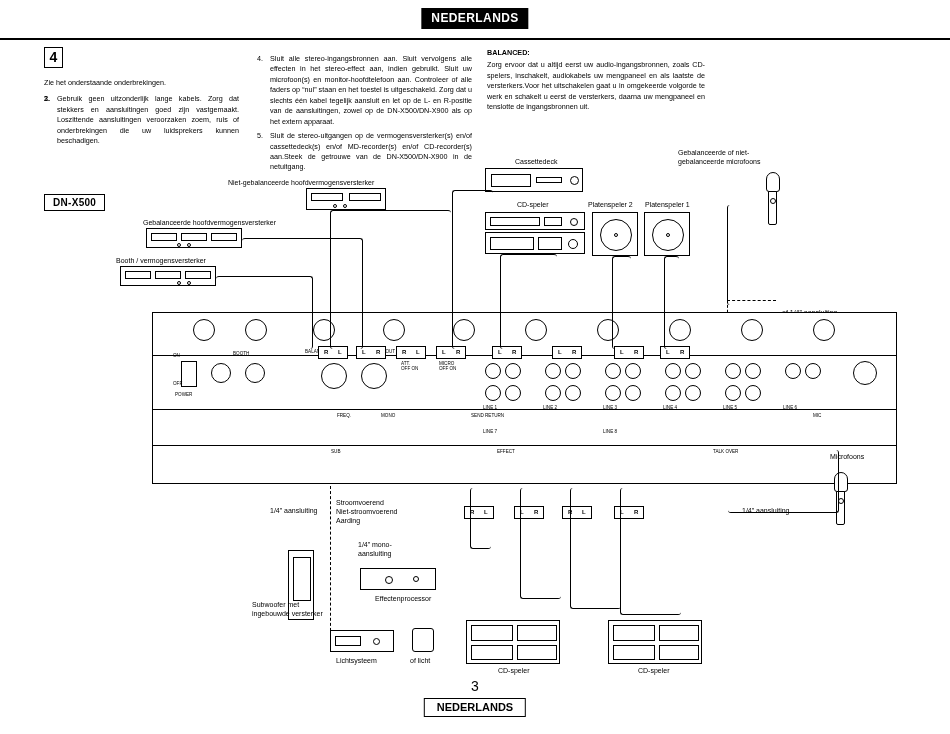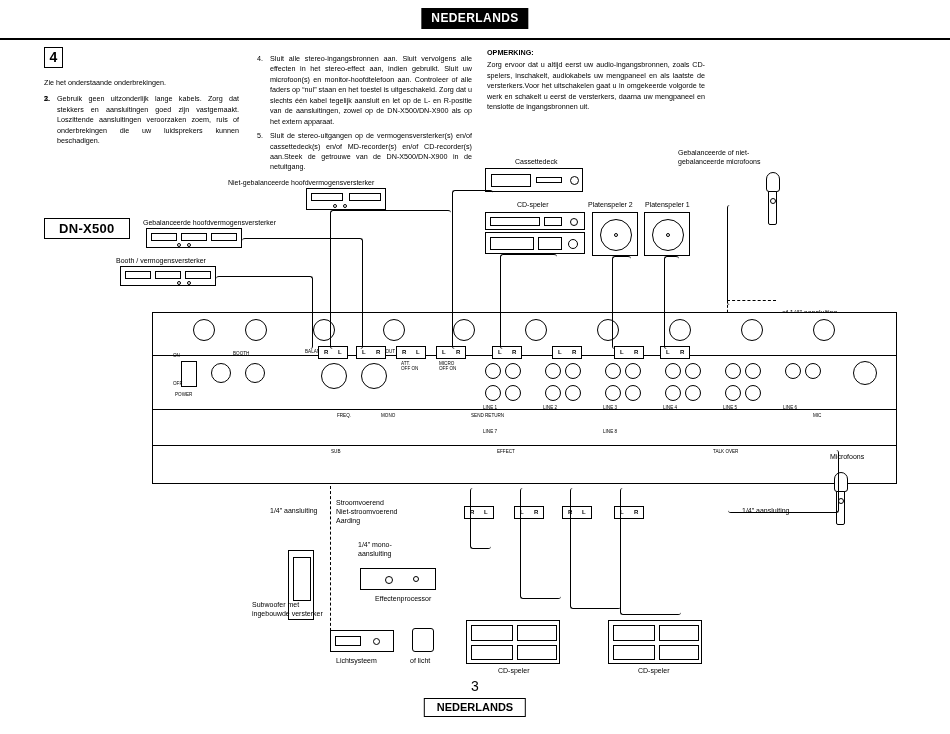--- a/index.html
+++ b/index.html
@@ -48,22 +48,22 @@
   ol.list{margin:6px 0 0 0;padding:0;list-style:none;}
   ol.list li{position:relative;padding-left:13px;margin-bottom:4px;}
   ol.list li .n{position:absolute;left:0;top:0;}
 
   
   .diagram{position:absolute;left:0;top:150px;width:950px;height:520px;}
   .lbl{position:absolute;font-size:7px;line-height:1.3;white-space:pre-line;}
   .box{position:absolute;border:1px solid #000;background:#fff;box-sizing:border-box;}
 
   .dnx{
-    position:absolute;left:44px;top:68px;border:1px solid #000;
-    font-size:13px;font-weight:bold;padding:2px 14px;letter-spacing:.3px;
+    position:absolute;left:44px;top:44px;border:1px solid #000;
+    font-size:10px;font-weight:bold;padding:2px 8px;letter-spacing:.3px;
   }
 
   
   .mixer{
     position:absolute;left:152px;top:162px;width:745px;height:172px;
     border:1px solid #000;background:#fff;box-sizing:border-box;
   }
   .mixer .panel-line{position:absolute;left:0;width:100%;height:1px;background:#000;}
 
   
@@ -110,21 +110,21 @@
   </div>
 
   <div class="col c2">
     <ol class="list">
       <li><span class="n">4.</span><span>Sluit alle stereo-ingangsbronnen aan. Sluit vervolgens alle effecten in het stereo-effect aan, indien gebruikt. Sluit uw microfoon(s) en monitor-hoofdtelefoon aan. Controleer of alle faders op “nul” staan en het toestel is uitgeschakeld. Zorg dat u slechts één kabel tegelijk aansluit en let op de L- en R-positie van de aansluitingen, zowel op de DN-X500/DN-X900 als op het extern apparaat.</span></li>
       <li><span class="n">5.</span><span>Sluit de stereo-uitgangen op de vermogensversterker(s) en/of cassettedeck(s) en/of MD-recorder(s) en/of CD-recorder(s) aan.Steek de getrouwe van de DN-X500/DN-X900 in de netuitgang.</span></li>
     </ol>
   </div>
 
   <div class="col c3">
-    <div class="c-head">OPMERKING:</div>
+    <div class="c-head">BALANCED:</div>
     <div>Zorg ervoor dat u altijd eerst uw audio-ingangsbronnen, zoals CD-spelers, inschakelt, audiokabels uw mengpaneel en als laatste de versterkers.Voor het uitschakelen gaat u in omgekeerde volgorde te werk en schakelt u eerst de versterkers, daarna uw mengpaneel en tenslotte de ingangsbronnen uit.</div>
   </div>
 
   <div class="diagram">
 
     <div class="dnx">DN-X500</div>
 
     <div class="lbl" style="left:143px;top:68px;width:170px;">Gebalanceerde hoofdvermogensversterker</div>
     <div class="dev" style="left:146px;top:78px;width:96px;height:20px;">
       <div class="slot" style="left:4px;top:4px;width:26px;height:8px;"></div>

